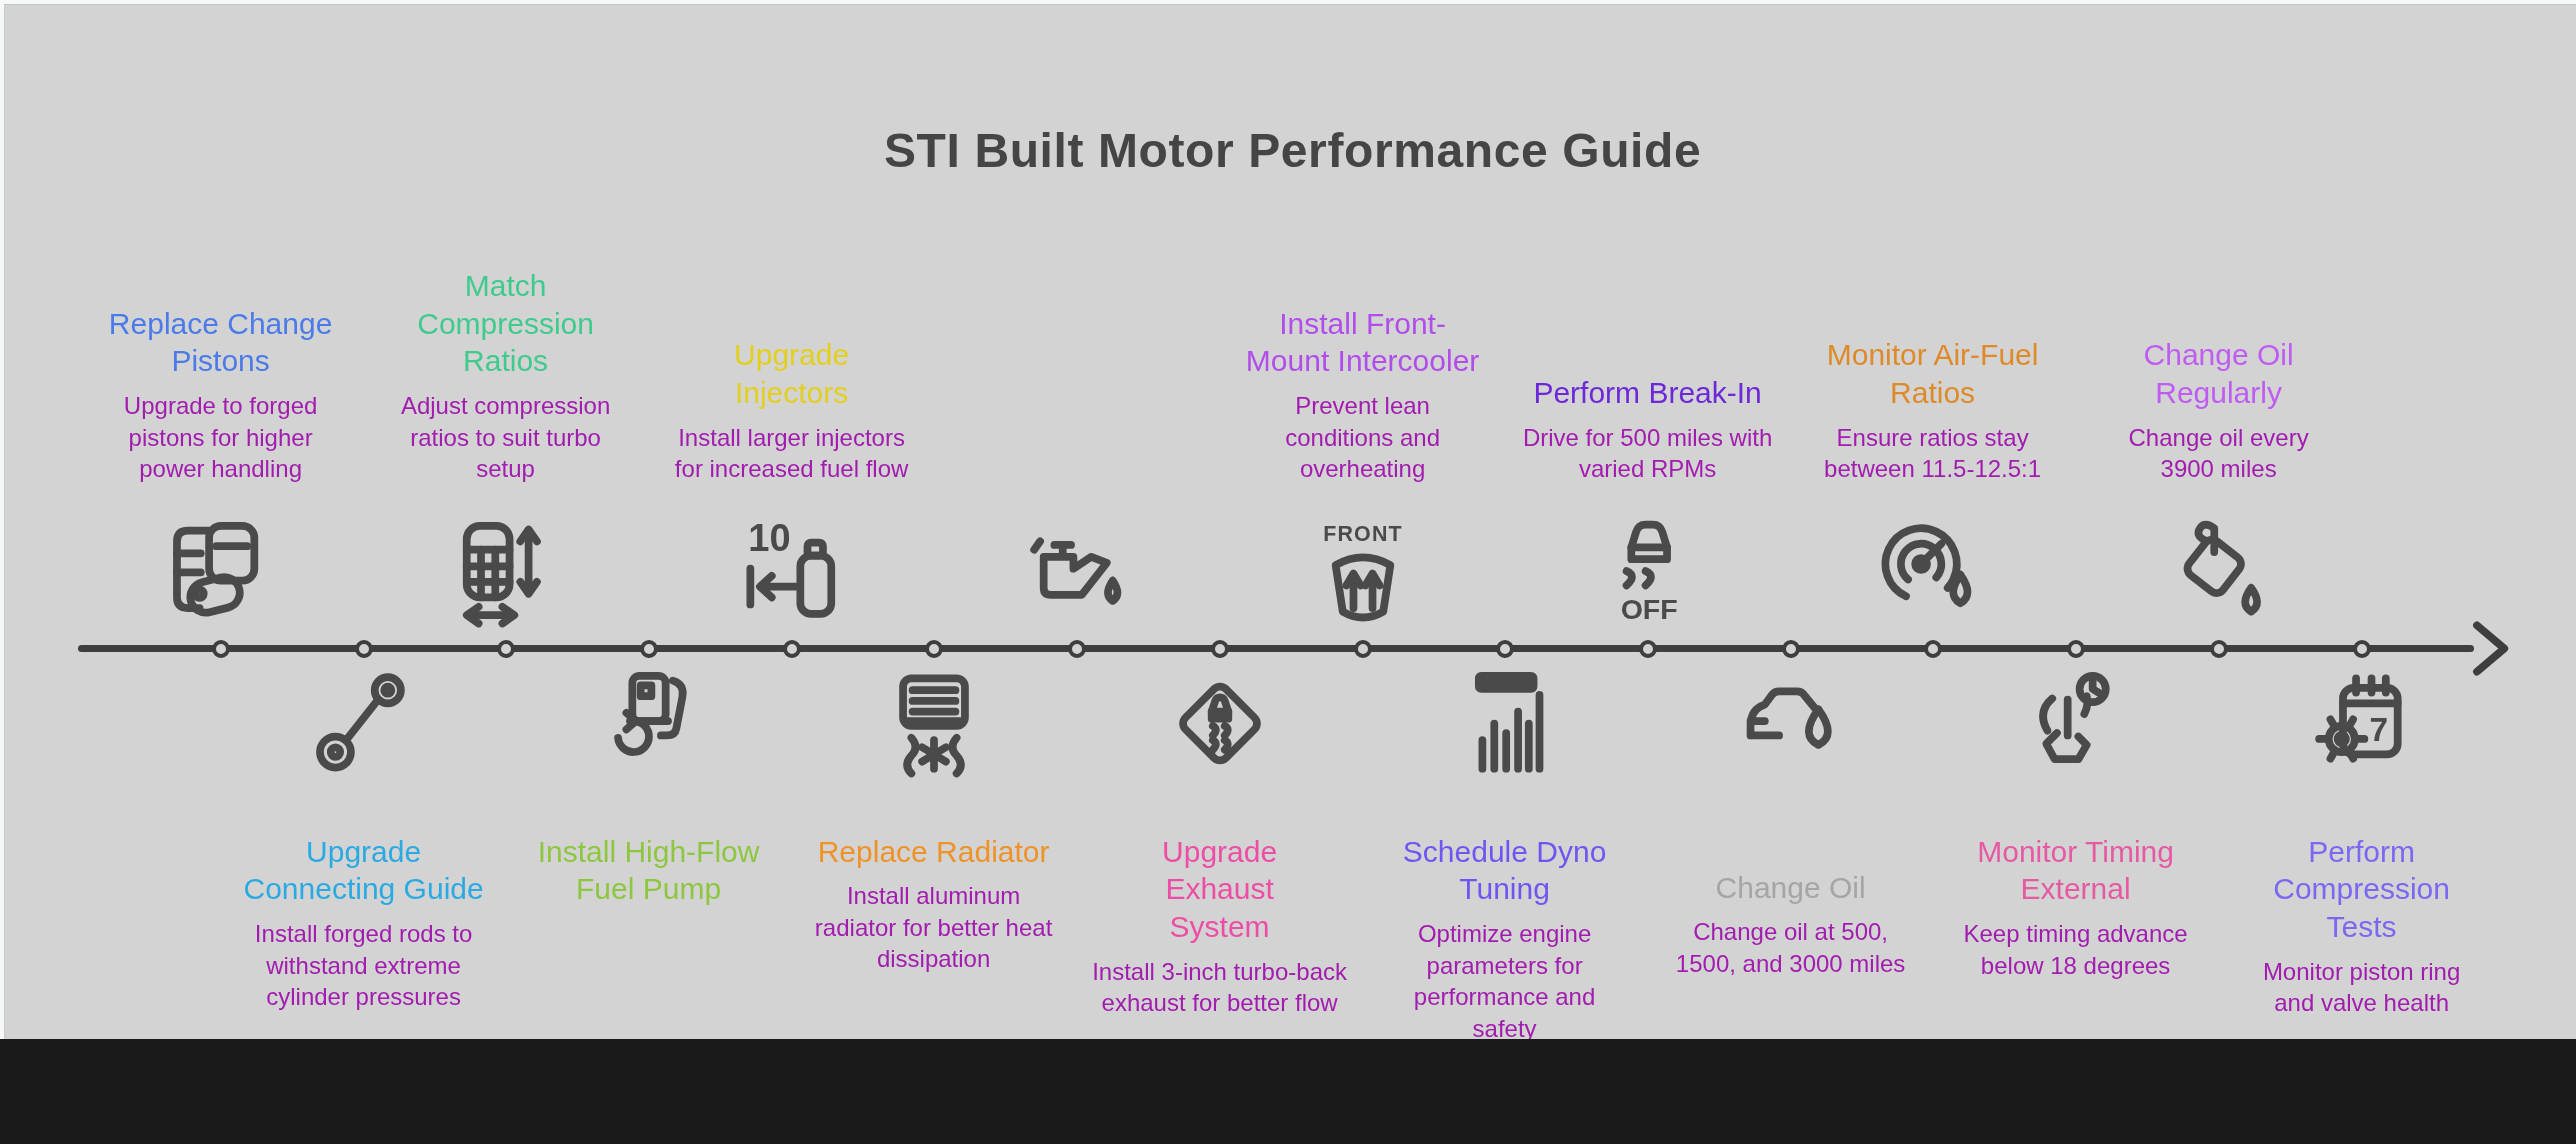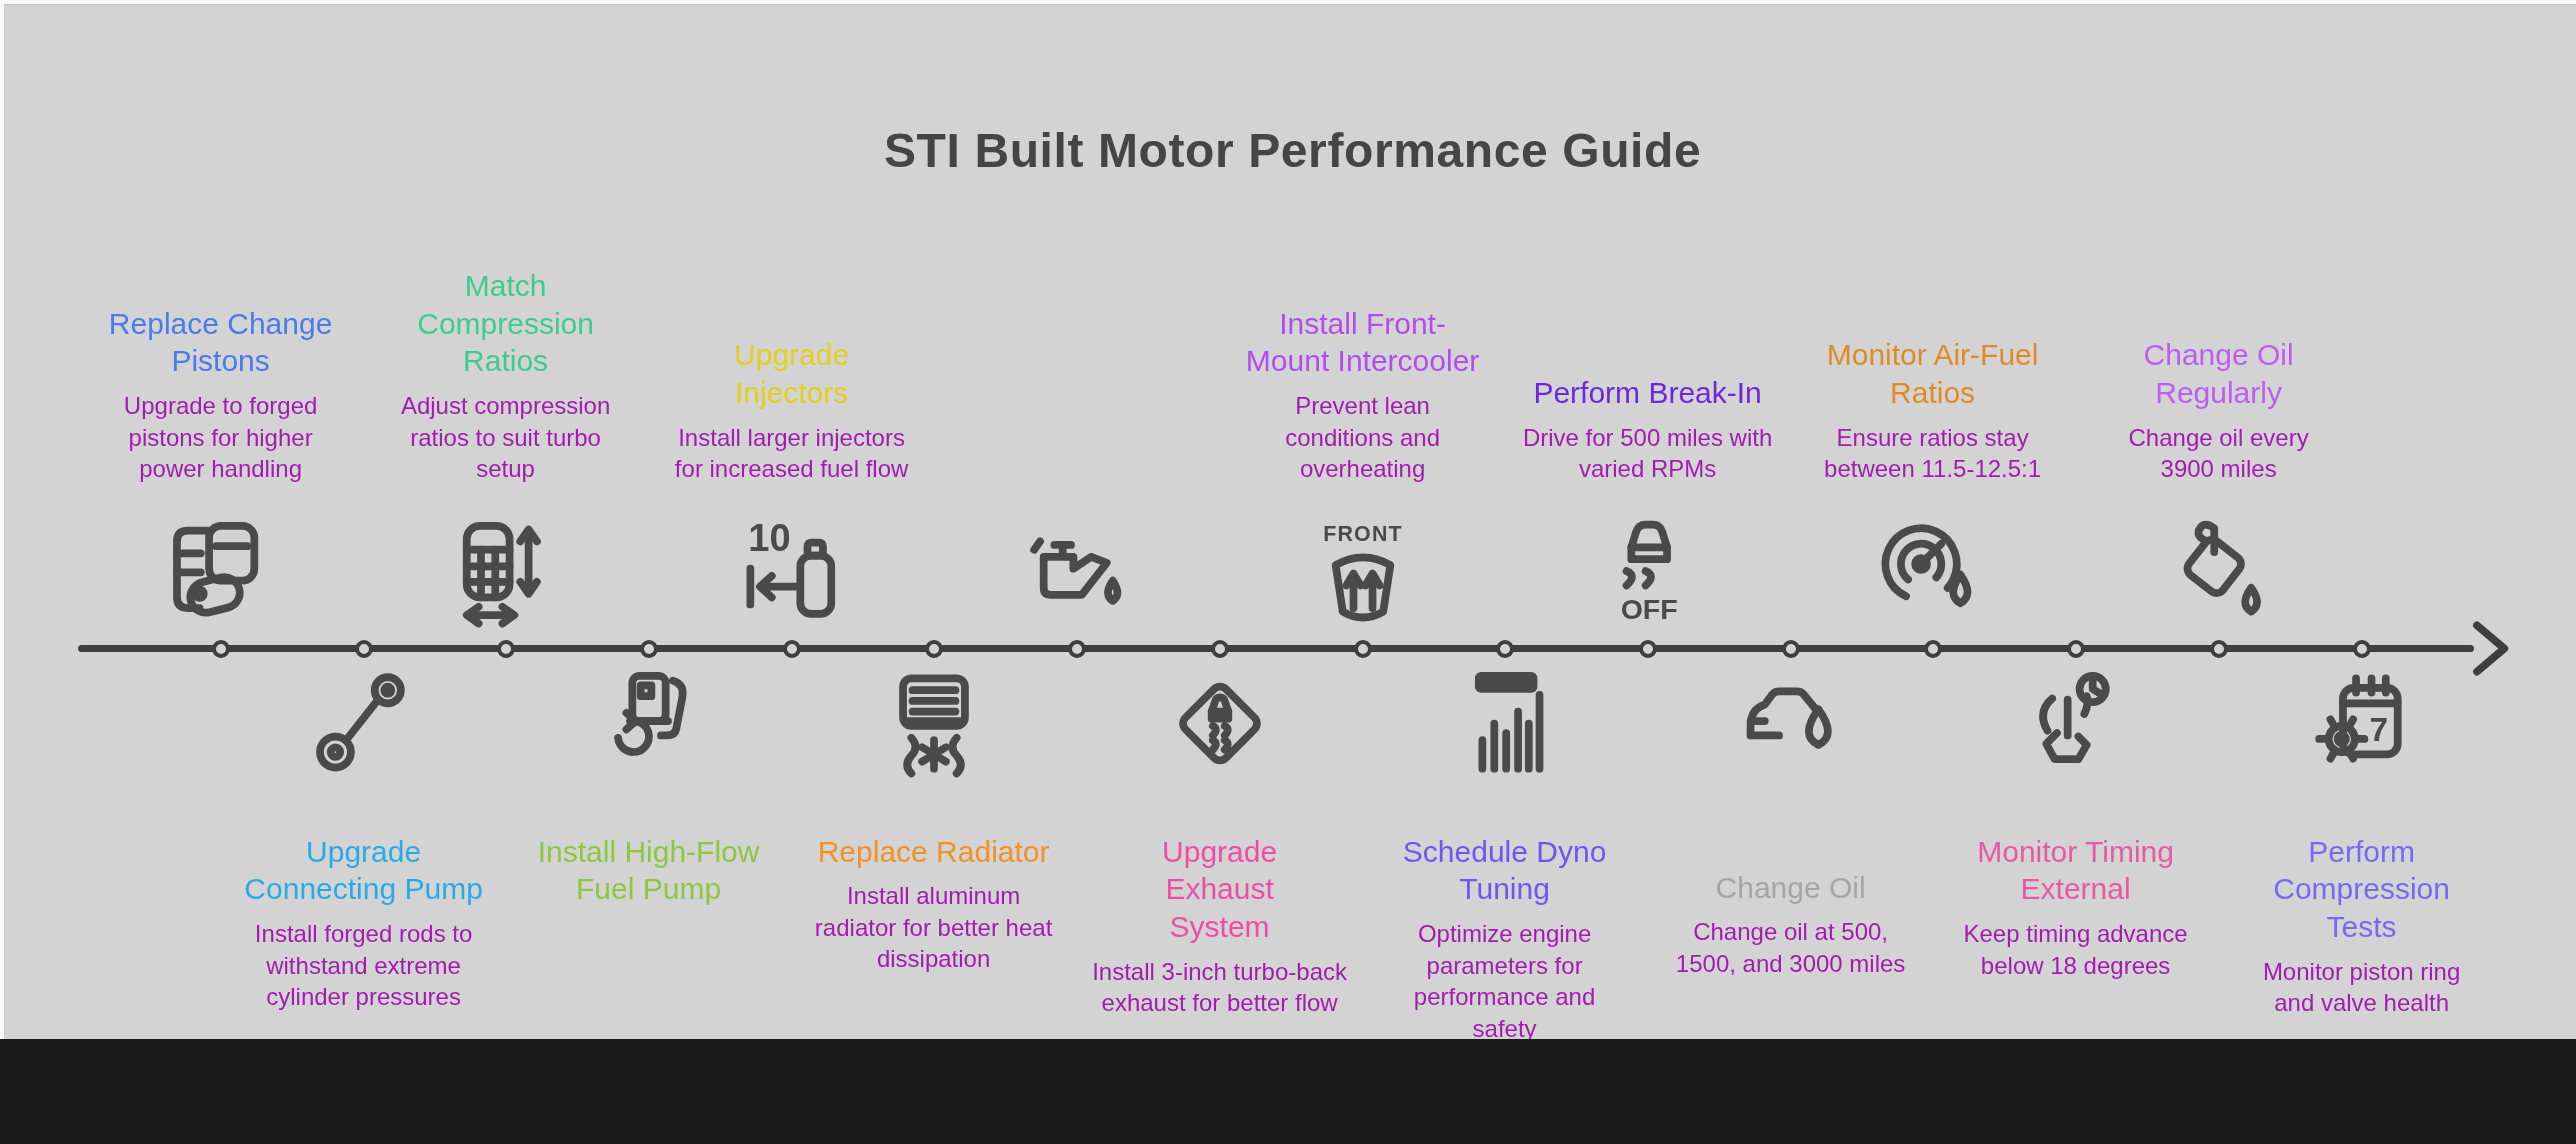--- a/index.html
+++ b/index.html
@@ -61,21 +61,21 @@
     <div class="step top" style="left:1928px">
       <div class="step-label" style="max-width: 279px; color: rgb(222, 138, 40);">Monitor Air-Fuel Ratios</div>
       <div class="step-desc" style="max-width:238px">Ensure ratios stay between 11.5-12.5:1</div>
     </div>
     <div class="step top" style="left:2214px">
       <div class="step-label" style="max-width: 279px; color: rgb(191, 92, 242);">Change Oil Regularly</div>
       <div class="step-desc" style="max-width:238px">Change oil every 3900 miles</div>
     </div>
 
     <div class="step bottom" style="left:359px">
-      <div class="step-label" style="max-width: 250px; color: rgb(42, 170, 226);">Upgrade Connecting Pump</div>
+      <div class="step-label" style="max-width: 250px; color: rgb(42, 170, 226);">Upgrade Connecting Guide</div>
       <div class="step-desc" style="max-width:238px">Install forged rods to withstand extreme cylinder pressures</div>
     </div>
     <div class="step bottom" style="left:644px">
       <div class="step-label" style="max-width: 279px; color: rgb(141, 198, 63);">Install High-Flow Fuel Pump</div>
     </div>
     <div class="step bottom" style="left:929px">
       <div class="step-label" style="max-width: 279px; color: rgb(239, 146, 39);">Replace Radiator</div>
       <div class="step-desc" style="max-width:244px">Install aluminum radiator for better heat dissipation</div>
     </div>
     <div class="step bottom" style="left:1215px">

